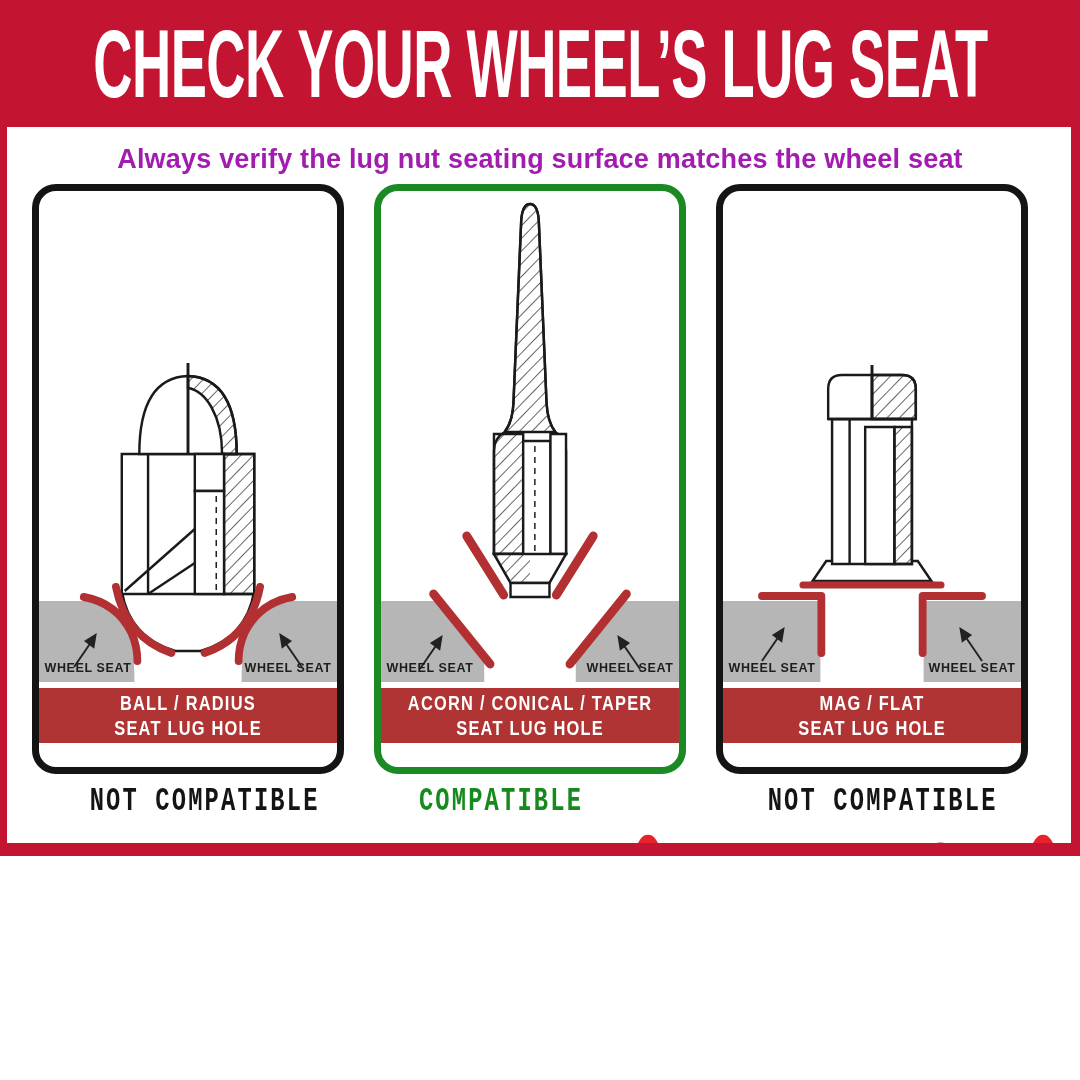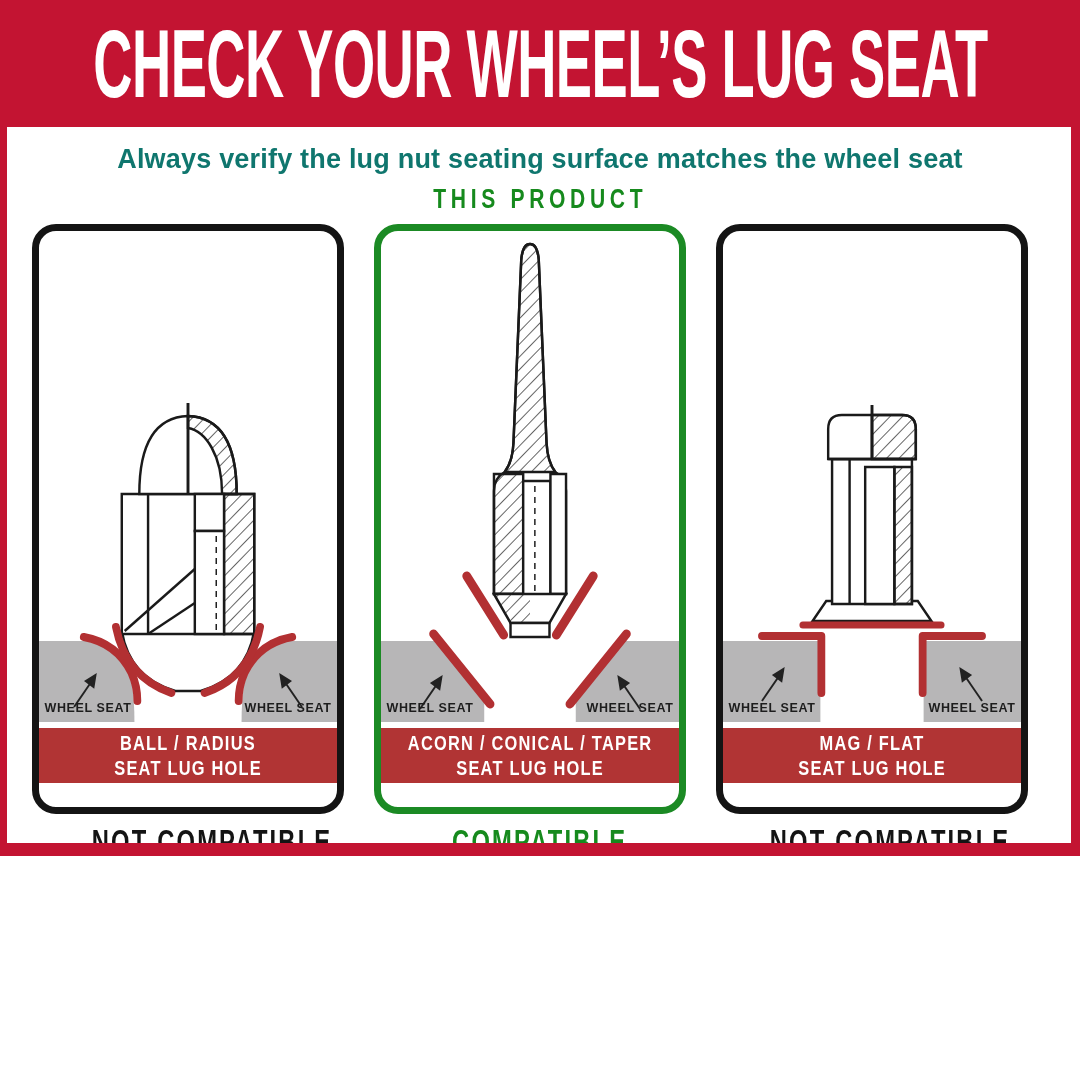--- a/index.html
+++ b/index.html
@@ -10,21 +10,21 @@
   .edge { position:absolute; background:#c31432; z-index:10; }
   .edge-left  { left:0; top:0; width:7px; height:1080px; }
   .edge-right { right:0; top:0; width:9px; height:1080px; }
   .edge-bottom{ left:0; bottom:0; width:1080px; height:13px; }
 
   
   .banner { height:127px; background:#c31432; display:flex; align-items:center; justify-content:center; }
   .banner .title { color:#ffffff; font-size:97px; font-weight:700; letter-spacing:-1px;
                    display:inline-block; transform:scaleX(0.56); transform-origin:center; white-space:nowrap; }
 
-  .subtitle { margin-top:17px; text-align:center; font-size:27px; font-weight:700; color:#0f766e; letter-spacing:0.2px; }
+  .subtitle { margin-top:17px; text-align:center; font-size:27px; font-weight:700; color:#a21caf; letter-spacing:0.2px; }
 
   .product-pointer { margin-top:9px; text-align:center; }
   .product-pointer span { display:inline-block; color:#168a1d; font-size:27px; font-weight:700;
                           letter-spacing:6px; transform:scaleX(0.78); transform-origin:center; white-space:nowrap; }
 
   
   .panels { display:flex; gap:30px; padding:0 32px; margin-top:9px; }
   .panel { position:relative; width:312px; height:590px; border:7px solid #141414; border-radius:24px;
            background:#fff; box-sizing:border-box; }
   .panel.good { border-color:#1b8a24; }
@@ -35,21 +35,21 @@
   .seat-bar span { display:block; color:#ffffff; font-size:20px; font-weight:700; letter-spacing:1.5px;
                    line-height:25px; transform:scaleX(0.82); transform-origin:center; white-space:nowrap; }
 
   .wheel-seat-label { position:absolute; bottom:92px; width:96px; text-align:center;
                       font-size:12.5px; font-weight:700; color:#1d1d1d; letter-spacing:0.6px; white-space:nowrap; }
   .wheel-seat-label.ws-left { left:1px; }
   .wheel-seat-label.ws-right { right:1px; }
 
   
   .verdicts { display:flex; gap:30px; padding:0 45px; margin-top:9px; }
-  .verdict { width:312px; text-align:center; box-sizing:border-box; }
+  .verdict { width:312px; text-align:left; box-sizing:border-box;font-family:Liberation Mono, monospace; }
   .verdict span { display:inline-block; font-size:33px; font-weight:700; letter-spacing:3px; color:#141414;
                   transform:scaleX(0.72); transform-origin:center; white-space:nowrap; }
   .verdict.good span { color:#168a1d; }
 
   
   .warning-row { margin-top:8px; display:flex; align-items:center; justify-content:flex-end; }
   .warning-word { display:inline-block; color:#ae3033; font-size:62px; font-weight:700; letter-spacing:3px;
                   transform:scaleX(0.72); transform-origin:center; white-space:nowrap; }
   .tri { width:74px; height:66px; display:block; }
 
@@ -64,23 +64,20 @@
   <div class="edge edge-left"></div>
   <div class="edge edge-right"></div>
   <div class="edge edge-bottom"></div>
 
   <div class="banner">
     <span class="title">CHECK YOUR WHEEL’S LUG SEAT</span>
   </div>
 
   <div class="subtitle">Always verify the lug nut seating surface matches the wheel seat</div>
 
-  <div class="product-pointer">
-    <span>THIS PRODUCT</span>
-  </div>
 
   <div class="panels">
 
     <div class="panel">
       <svg class="art" viewBox="0 0 306 491" preserveAspectRatio="none">
         <defs>
           <pattern id="hA" patternUnits="userSpaceOnUse" width="9" height="9" patternTransform="rotate(45)">
             <line x1="0" y1="0" x2="0" y2="9" stroke="#222" stroke-width="1.4"></line>
           </pattern>
         </defs>

